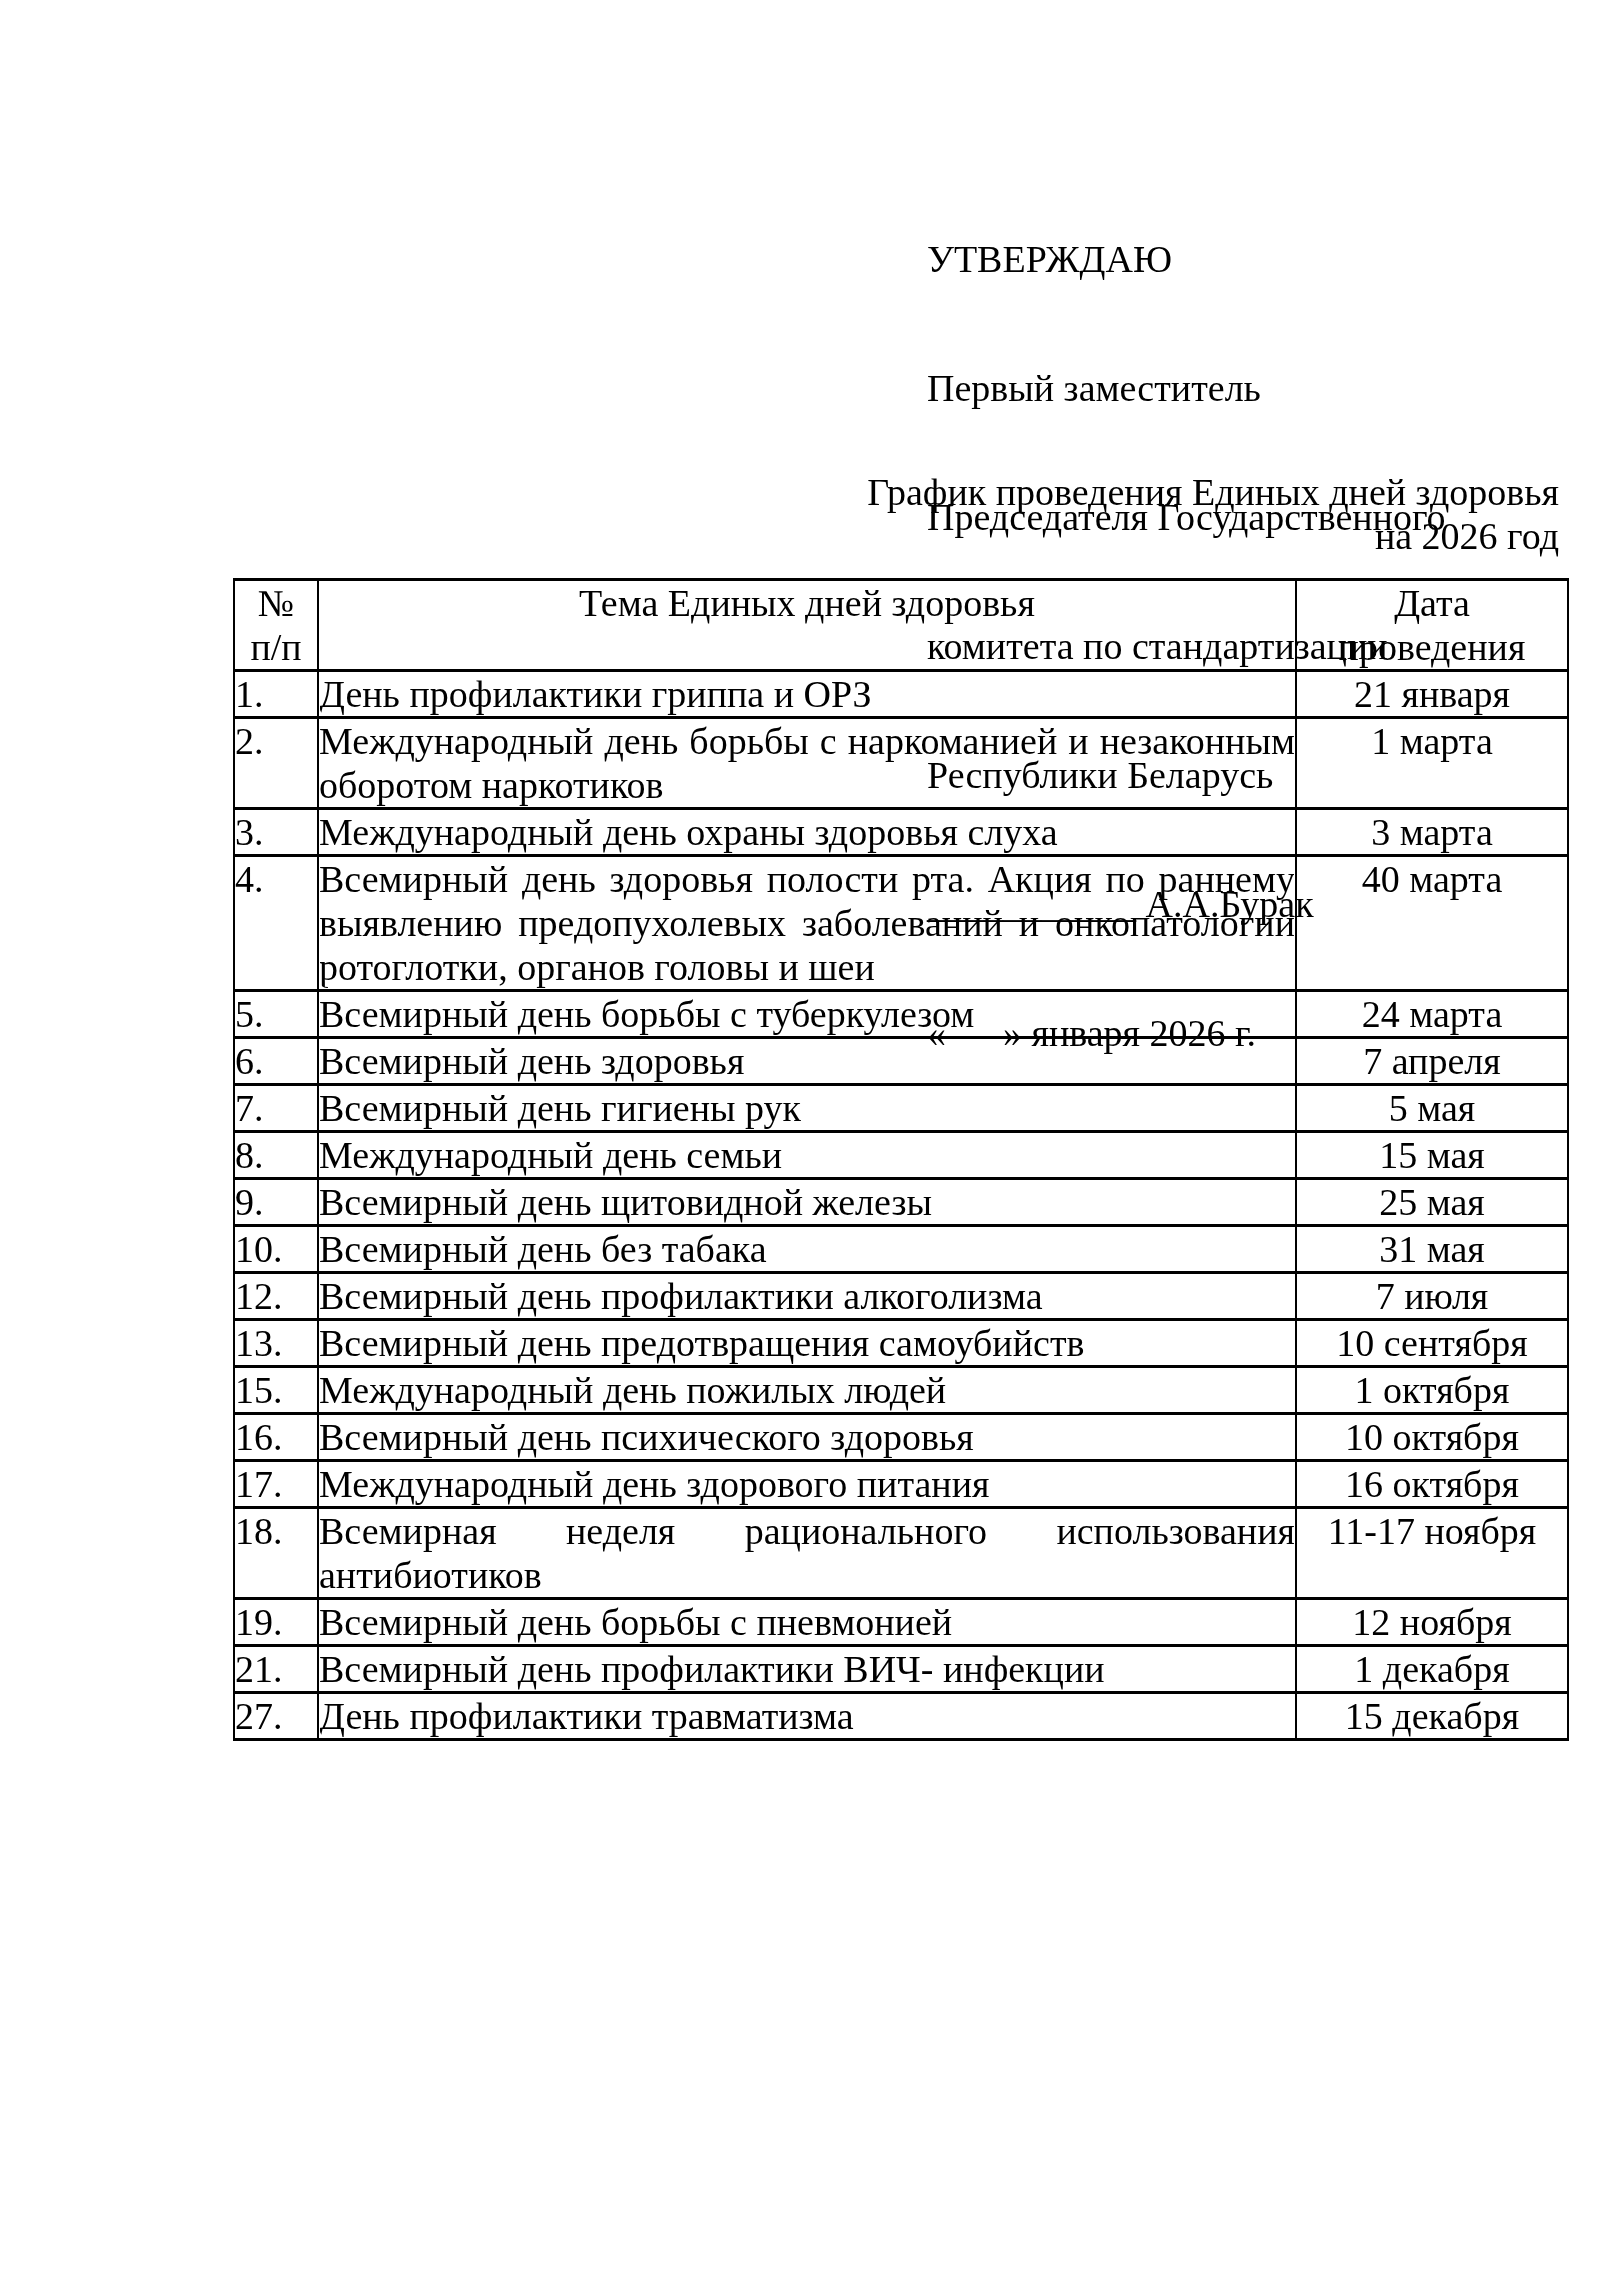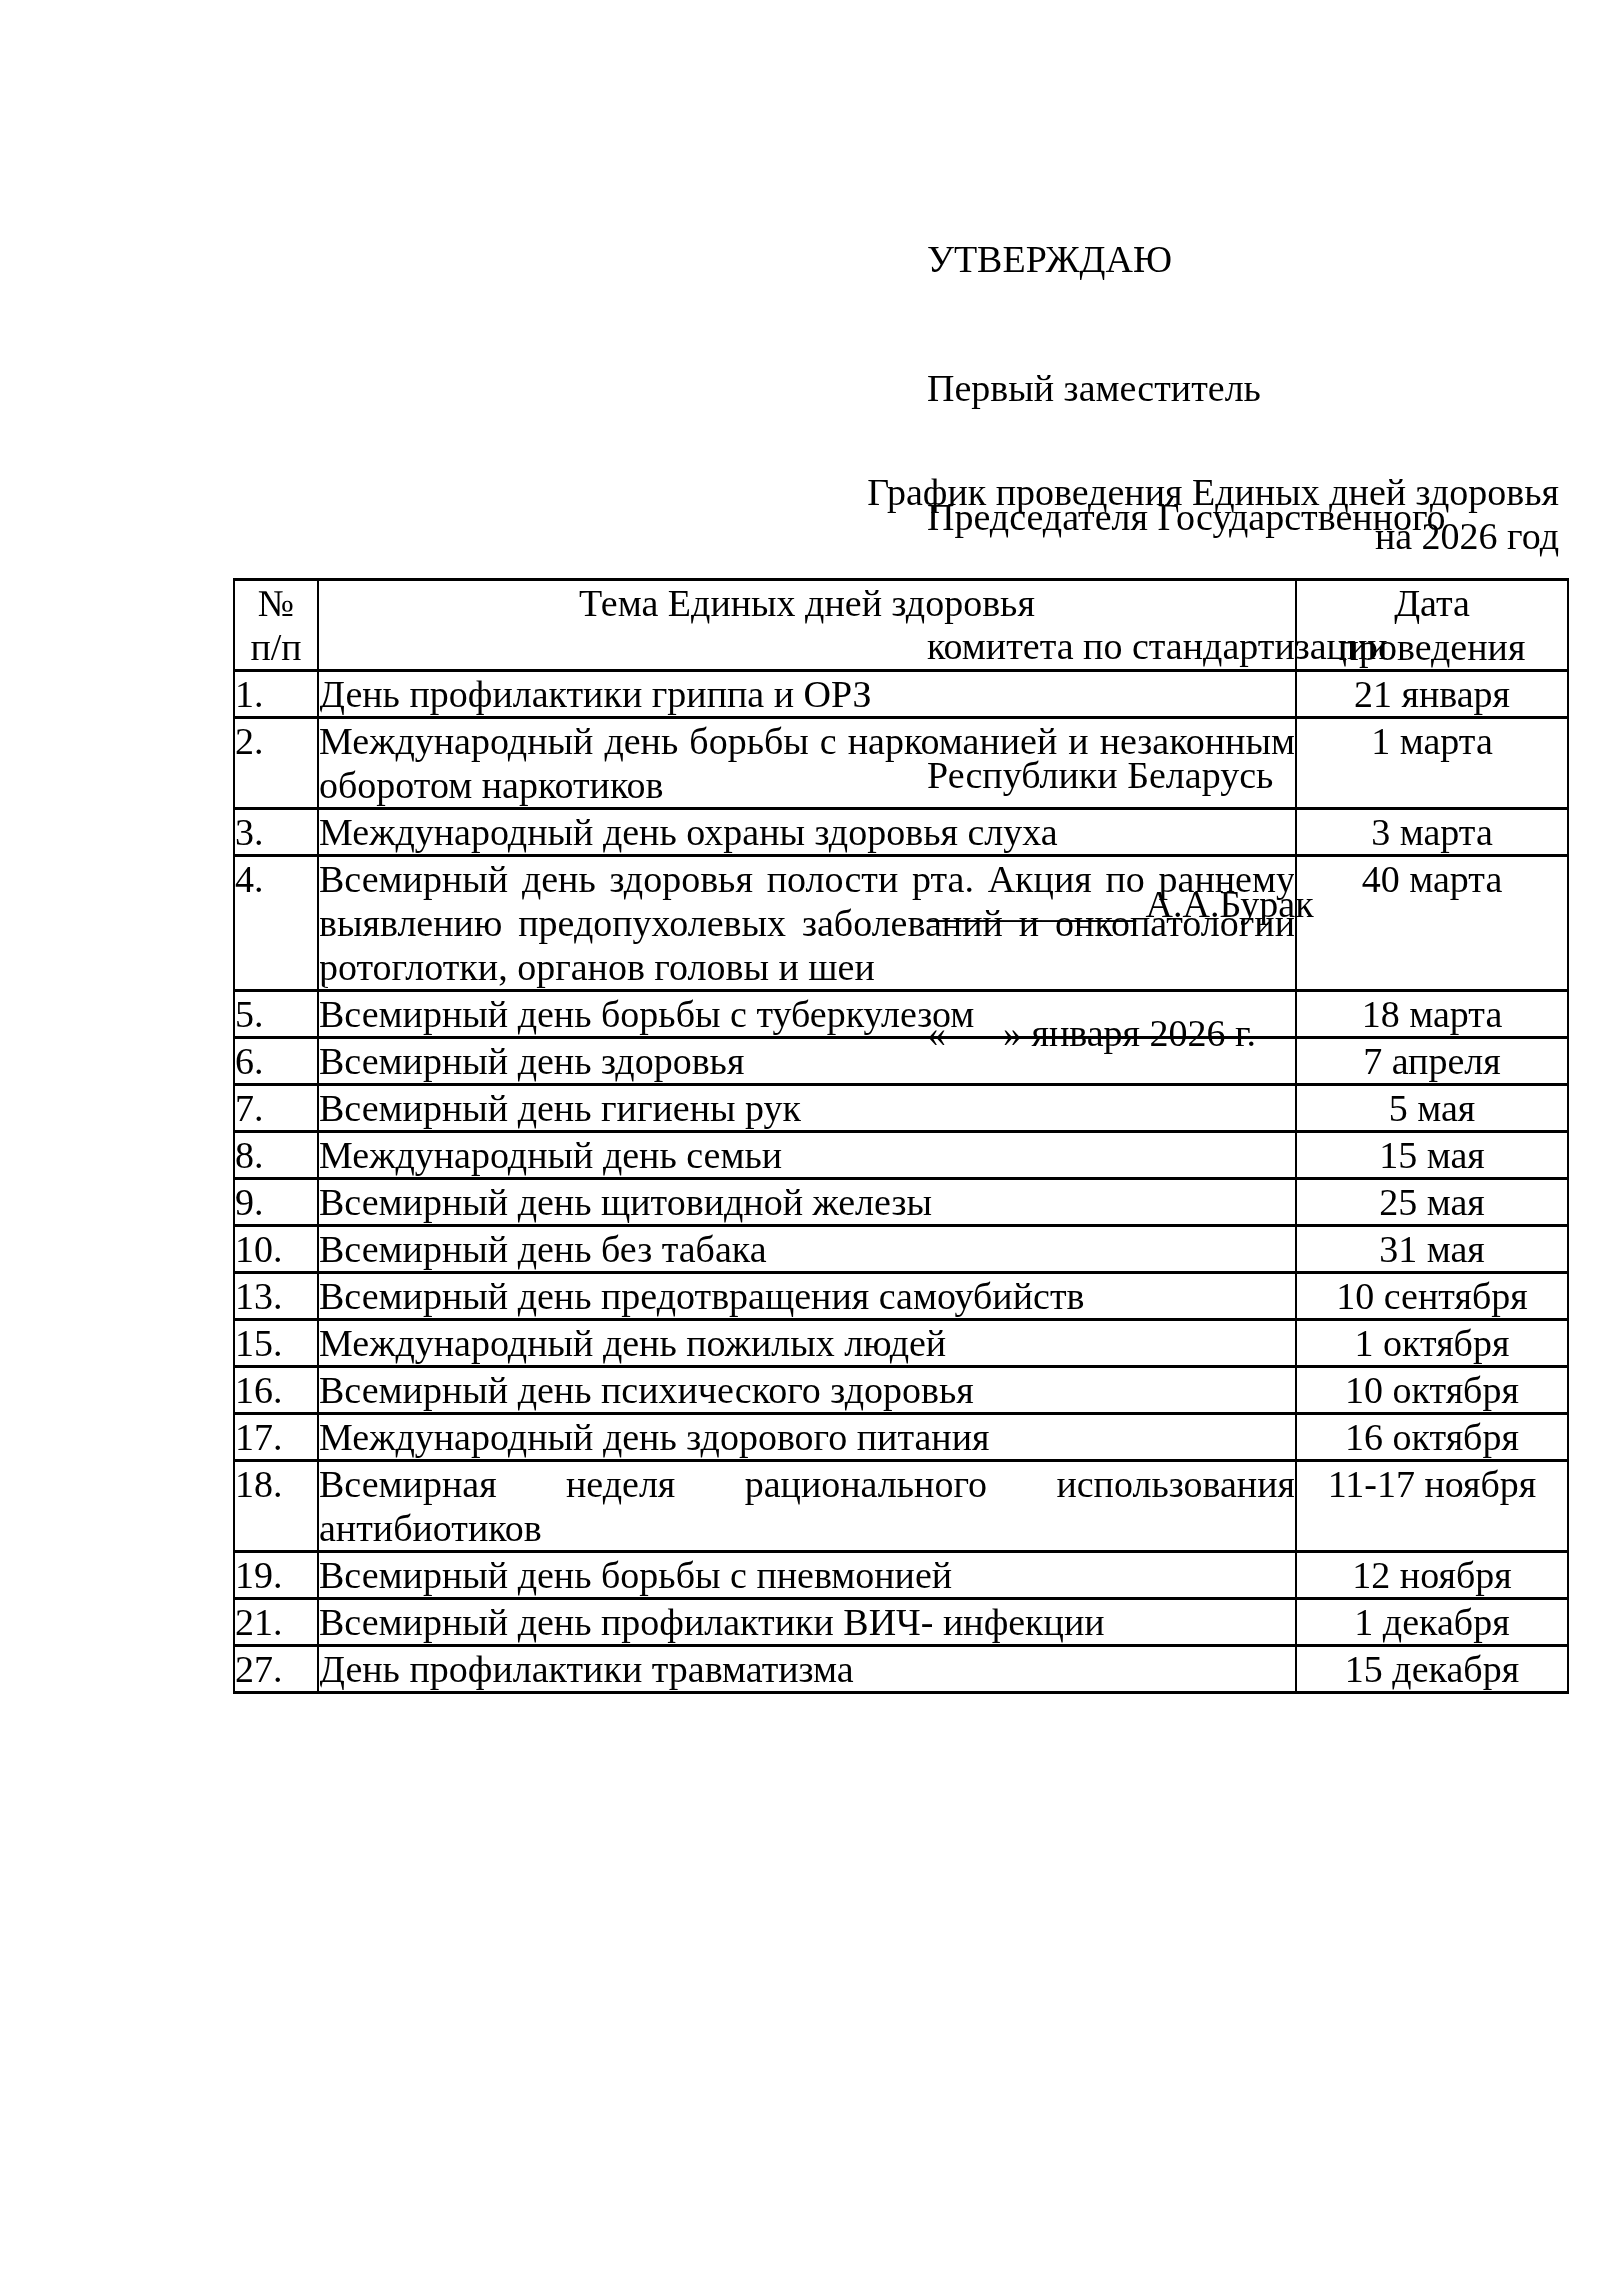--- a/index.html
+++ b/index.html
@@ -134,21 +134,21 @@
     <td class="date-cell">3 марта</td>
   </tr>
       <tr>
     <td class="num-cell">4.</td>
     <td class="topic-cell">Всемирный день здоровья полости рта. Акция по раннему выявлению предопухолевых заболеваний и онкопатологии ротоглотки, органов головы и шеи</td>
     <td class="date-cell">40 марта</td>
   </tr>
       <tr>
     <td class="num-cell">5.</td>
     <td class="topic-cell">Всемирный день борьбы с туберкулезом</td>
-    <td class="date-cell">18 марта</td>
+    <td class="date-cell">24 марта</td>
   </tr>
       <tr>
     <td class="num-cell">6.</td>
     <td class="topic-cell">Всемирный день здоровья</td>
     <td class="date-cell">7 апреля</td>
   </tr>
       <tr>
     <td class="num-cell">7.</td>
     <td class="topic-cell">Всемирный день гигиены рук</td>
     <td class="date-cell">5 мая</td>
@@ -162,20 +162,25 @@
     <td class="num-cell">9.</td>
     <td class="topic-cell">Всемирный день щитовидной железы</td>
     <td class="date-cell">25 мая</td>
   </tr>
       <tr>
     <td class="num-cell">10.</td>
     <td class="topic-cell">Всемирный день без табака</td>
     <td class="date-cell">31 мая</td>
   </tr>
       <tr>
+    <td class="num-cell">12.</td>
+    <td class="topic-cell">Всемирный день профилактики алкоголизма</td>
+    <td class="date-cell">7 июля</td>
+  </tr>
+      <tr>
     <td class="num-cell">13.</td>
     <td class="topic-cell">Всемирный день предотвращения самоубийств</td>
     <td class="date-cell">10 сентября</td>
   </tr>
       <tr>
     <td class="num-cell">15.</td>
     <td class="topic-cell">Международный день пожилых людей</td>
     <td class="date-cell">1 октября</td>
   </tr>
       <tr>

